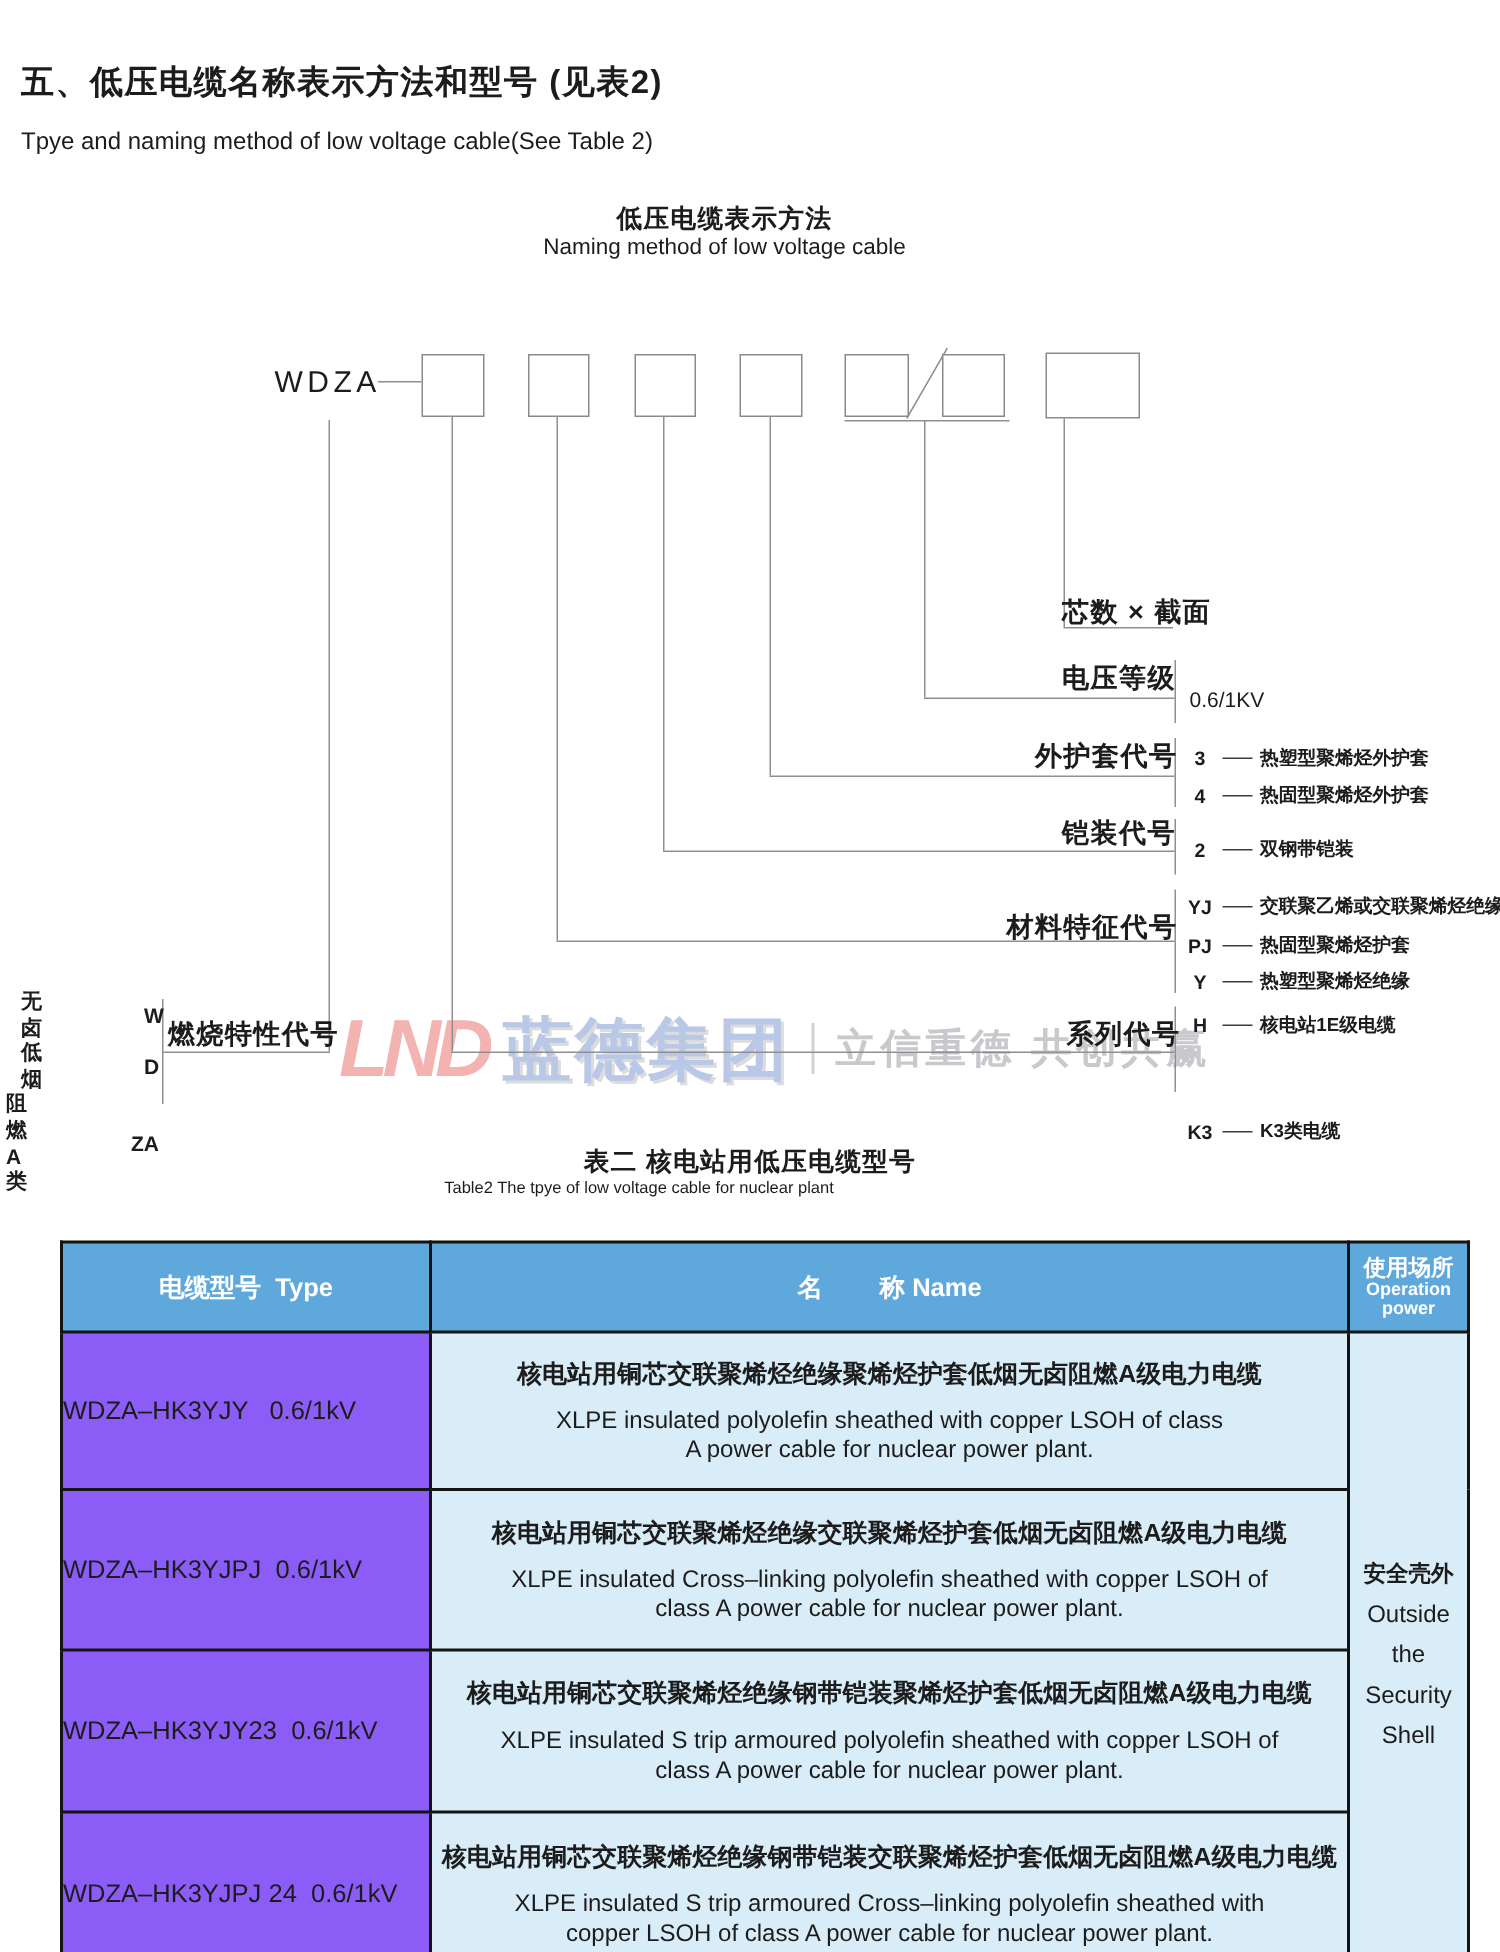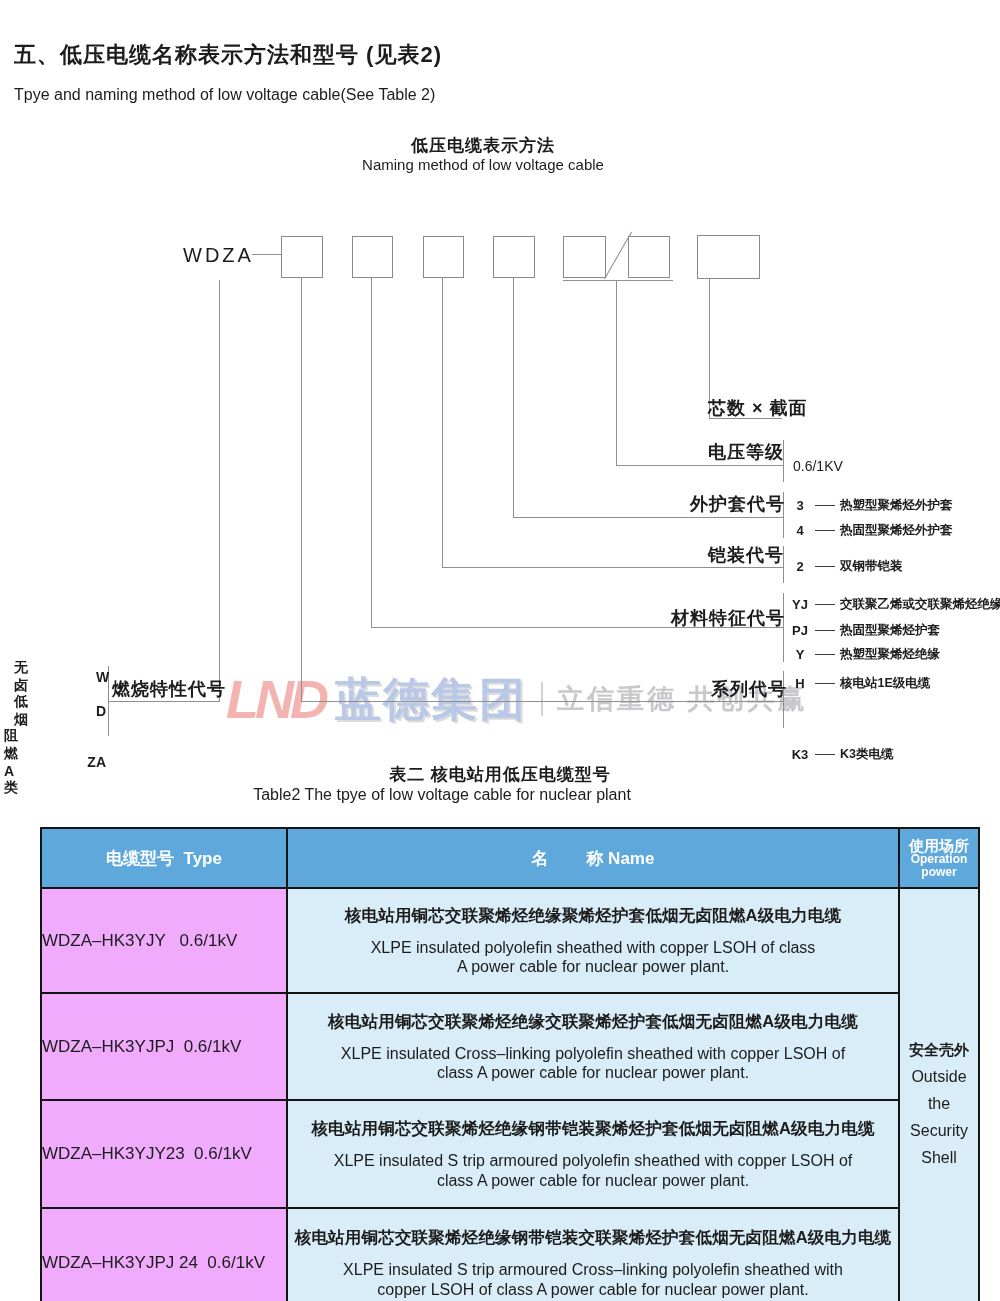--- a/index.html
+++ b/index.html
@@ -25,30 +25,30 @@
   .litem{position:absolute;display:flex;align-items:center;justify-content:space-between;font-size:14px;font-weight:bold;z-index:3;gap:28px;}
   .ldash{flex:1;margin:0 6px;height:0;border-top:1.5px solid #555;}
   
   .watermark{position:absolute;left:226px;top:642px;display:flex;align-items:center;z-index:0;white-space:nowrap;justify-content:center;}
   .wm-logo{font-size:54px;font-weight:bold;font-style:italic;color:#f3b3b0;letter-spacing:-4px;line-height:1;}
   .wm-brand{font-size:46px;font-weight:bold;color:#b9c8e6;margin-left:10px;letter-spacing:2px;line-height:1;text-shadow:2px 2px 0 #dcdcdc;}
   .wm-div{width:2px;height:34px;background:#d2d2d2;margin:0 14px;}
   .wm-slogan{font-size:27px;font-weight:bold;color:#c9c9cd;letter-spacing:3px;line-height:1;}
   
   .tb-title-zh{position:absolute;left:0;top:733px;width:1000px;text-align:center;font-size:17px;font-weight:bold;letter-spacing:1px;}
-  .tb-title-en{position:absolute;left:0;top:756px;width:852px;text-align:center;font-size:16px;padding-left:16px;}
+  .tb-title-en{position:absolute;left:0;top:756px;width:852px;text-align:center;font-size:11px;}
   
   table.cable{position:absolute;left:40px;top:797px;border-collapse:collapse;table-layout:fixed;width:938px;z-index:2;}
   table.cable td,table.cable th{border:2px solid #141414;padding:0;vertical-align:middle;}
   th.hd{background:#5fa8dc;color:#ffffff;font-weight:bold;height:58px;}
   th.hd-type{font-size:17px;white-space:pre;}
   th.hd-name{font-size:17px;white-space:pre;}
   th.hd-place{font-size:15px;line-height:15px;}
   th.hd-place .sm{font-size:12px;font-weight:bold;display:block;line-height:13px;}
-  td.c-type{background:#f0abfc;font-size:17px;white-space:pre;padding-left:9px;}
+  td.c-type{background:#8b5cf6;font-size:17px;white-space:pre;padding-left:9px;}
   td.c-name{background:#d9edf8;vertical-align:top;padding:18px 8px 0 14px;text-align:center;}
   td.c-name .zh{font-size:16.5px;font-weight:bold;white-space:nowrap;margin-bottom:11px;letter-spacing:0.2px;}
   td.c-name .en{font-size:16px;line-height:19.5px;}
   td.c-place{background:#d9edf8;text-align:center;font-size:16px;line-height:27px;}
   td.c-place .zh{font-size:15px;font-weight:bold;}
 </style>
 </head>
 <body>
 
 <div class="page">

